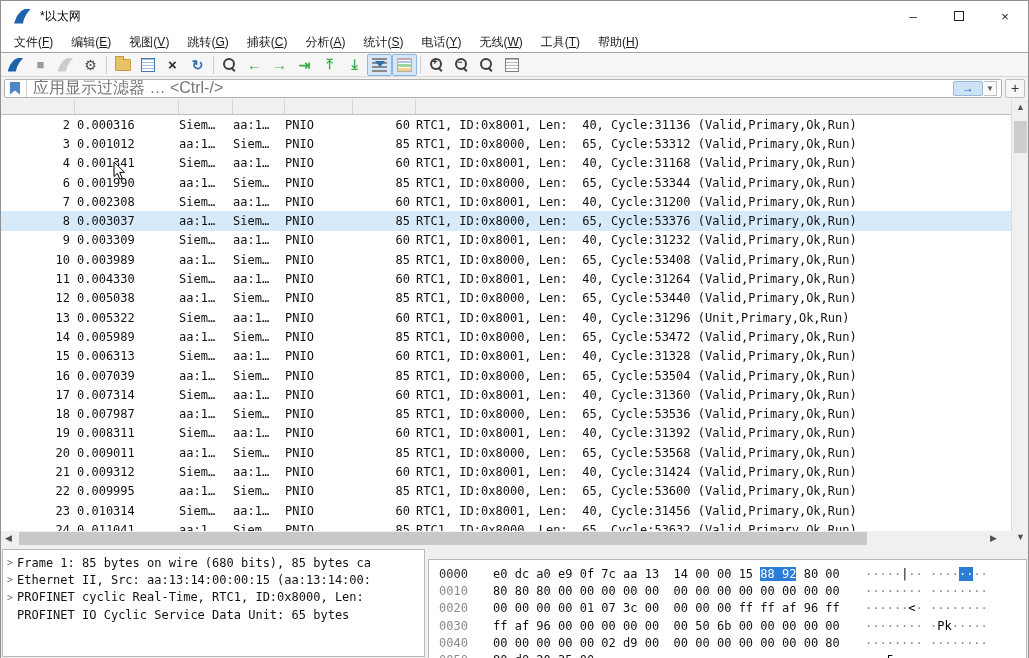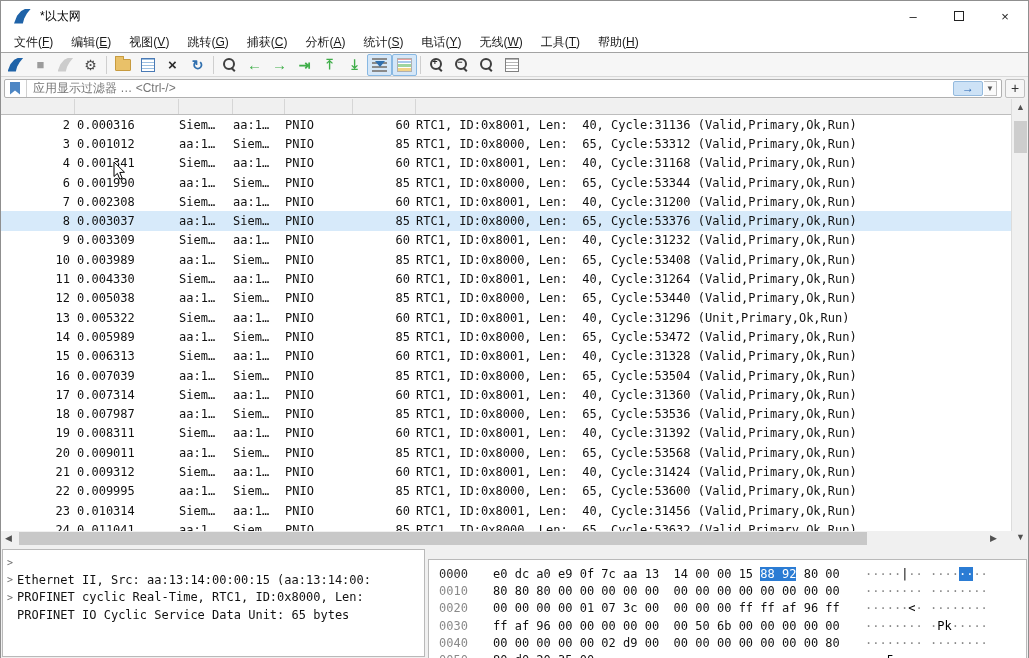--- a/index.html
+++ b/index.html
@@ -48,21 +48,21 @@
   .shape-autoscroll::after { content:""; position:absolute; left:3px; bottom:0; width:0; height:0; border:5px solid transparent; border-top:6px solid #2f6fae; }
   .shape-stripes { width:15px; height:14px; background:linear-gradient(0deg,
      #f3d388 0 3px,#fff 3px 4px,#9fd59f 4px 7px,#fff 7px 8px,#a8c8ec 8px 10px,#fff 10px 11px,#eaa0a0 11px 14px); border:1px solid #b0b0b0; }
 
   
   .filterbar { position:absolute; left:0; top:76px; width:100%; height:22px; background:#f2f2f2; display:flex; align-items:center; padding:1px 3px; }
   .filter-box { flex:1; height:19px; background:#fff; border:1px solid #b0b0b0; border-radius:2px; display:flex; align-items:center; }
   .bookmark { width:10px; height:13px; margin:0 6px 0 5px; background:#4d86c4;
     clip-path:polygon(0 0,100% 0,100% 100%,50% 70%,0 100%); }
   .filter-sep { width:1px; height:17px; background:#d0d0d0; margin-right:6px; }
-  .filter-ph { color:#777; white-space:pre; flex:1; font-size:12px; }
+  .filter-ph { color:#777; white-space:pre; flex:1; font-size:16px; }
   .apply-btn { width:30px; height:15px; background:#cde2f6; border:1px solid #94bade; border-radius:2px; display:flex; align-items:center; justify-content:center; color:#1f5fae; font-weight:bold; margin-right:1px; }
   .caret-btn { width:13px; height:15px; border:1px solid #c0c0c0; border-left:none; display:flex; align-items:center; justify-content:center; font-size:8px; color:#555; margin-right:4px; background:#fafafa; }
   .plus-btn { width:20px; height:19px; border:1px solid #c0c0c0; border-radius:2px; background:#f6f6f6; display:flex; align-items:center; justify-content:center; font-size:14px; color:#333; margin-left:3px; }
 
   
   .list-wrap { position:absolute; left:0; top:98px; width:1012px; height:432px; background:#fff; font-family:"DejaVu Sans Mono", monospace; font-size:12px; }
   .lheader { display:flex; height:16px; background:#f0f0f0; border-bottom:1px solid #bdbdbd; color:#000; }
   .lheader .hc { border-right:1px solid #d6d6d6; padding:14px 0 0 4px; overflow:hidden; white-space:nowrap; }
   .rows { position:absolute; top:16px; left:0; right:0; bottom:0; overflow:hidden; }
   .prow { display:flex; height:19.3px; align-items:center; white-space:pre; overflow:hidden; }
@@ -257,21 +257,21 @@
   </div>
 
   <div class="hscroll">
     <span class="arr" style="left:0;">◀</span>
     <span class="thumb"></span>
     <span class="arr" style="right:12px;">▶</span>
   </div>
 
   <div class="bottom">
     <div class="detail-pane" id="detail">
-        <div class="drow"><span class="exp">&gt;</span></div>
+        <div class="drow"><span class="exp">&gt;</span><span>Frame 1: 85 bytes on wire (680 bits), 85 bytes ca</span></div>
         <div class="drow"><span class="exp">&gt;</span><span>Ethernet II, Src: aa:13:14:00:00:15 (aa:13:14:00:</span></div>
         <div class="drow"><span class="exp">&gt;</span><span>PROFINET cyclic Real-Time, RTC1, ID:0x8000, Len:</span></div>
         <div class="drow"><span class="exp"></span><span>PROFINET IO Cyclic Service Data Unit: 65 bytes</span></div>
       </div>
     <div class="hex-pane" id="hex">
         <div class="xrow"><span class="off dark">0000</span><span class="hex"><span>e0 dc a0 e9 0f 7c aa 13  14 00 00 15 </span><span class="bsel">88 92</span><span> 80 00</span></span><span class="asc"><span>·····</span><span class="pr">|</span><span>·· ····</span><span class="bsel">··</span><span>··</span></span></div>
         <div class="xrow"><span class="off">0010</span><span class="hex"><span>80 80 80 00 00 00 00 00  00 00 00 00 00 00 00 00</span></span><span class="asc"><span>········ ········</span></span></div>
         <div class="xrow"><span class="off">0020</span><span class="hex"><span>00 00 00 00 01 07 3c 00  00 00 00 ff ff af 96 ff</span></span><span class="asc"><span>······</span><span class="pr">&lt;</span><span>· ········</span></span></div>
         <div class="xrow"><span class="off">0030</span><span class="hex"><span>ff af 96 00 00 00 00 00  00 50 6b 00 00 00 00 00</span></span><span class="asc"><span>········ ·</span><span class="pr">Pk</span><span>·····</span></span></div>
         <div class="xrow"><span class="off">0040</span><span class="hex"><span>00 00 00 00 00 02 d9 00  00 00 00 00 00 00 00 80</span></span><span class="asc"><span>········ ········</span></span></div>

